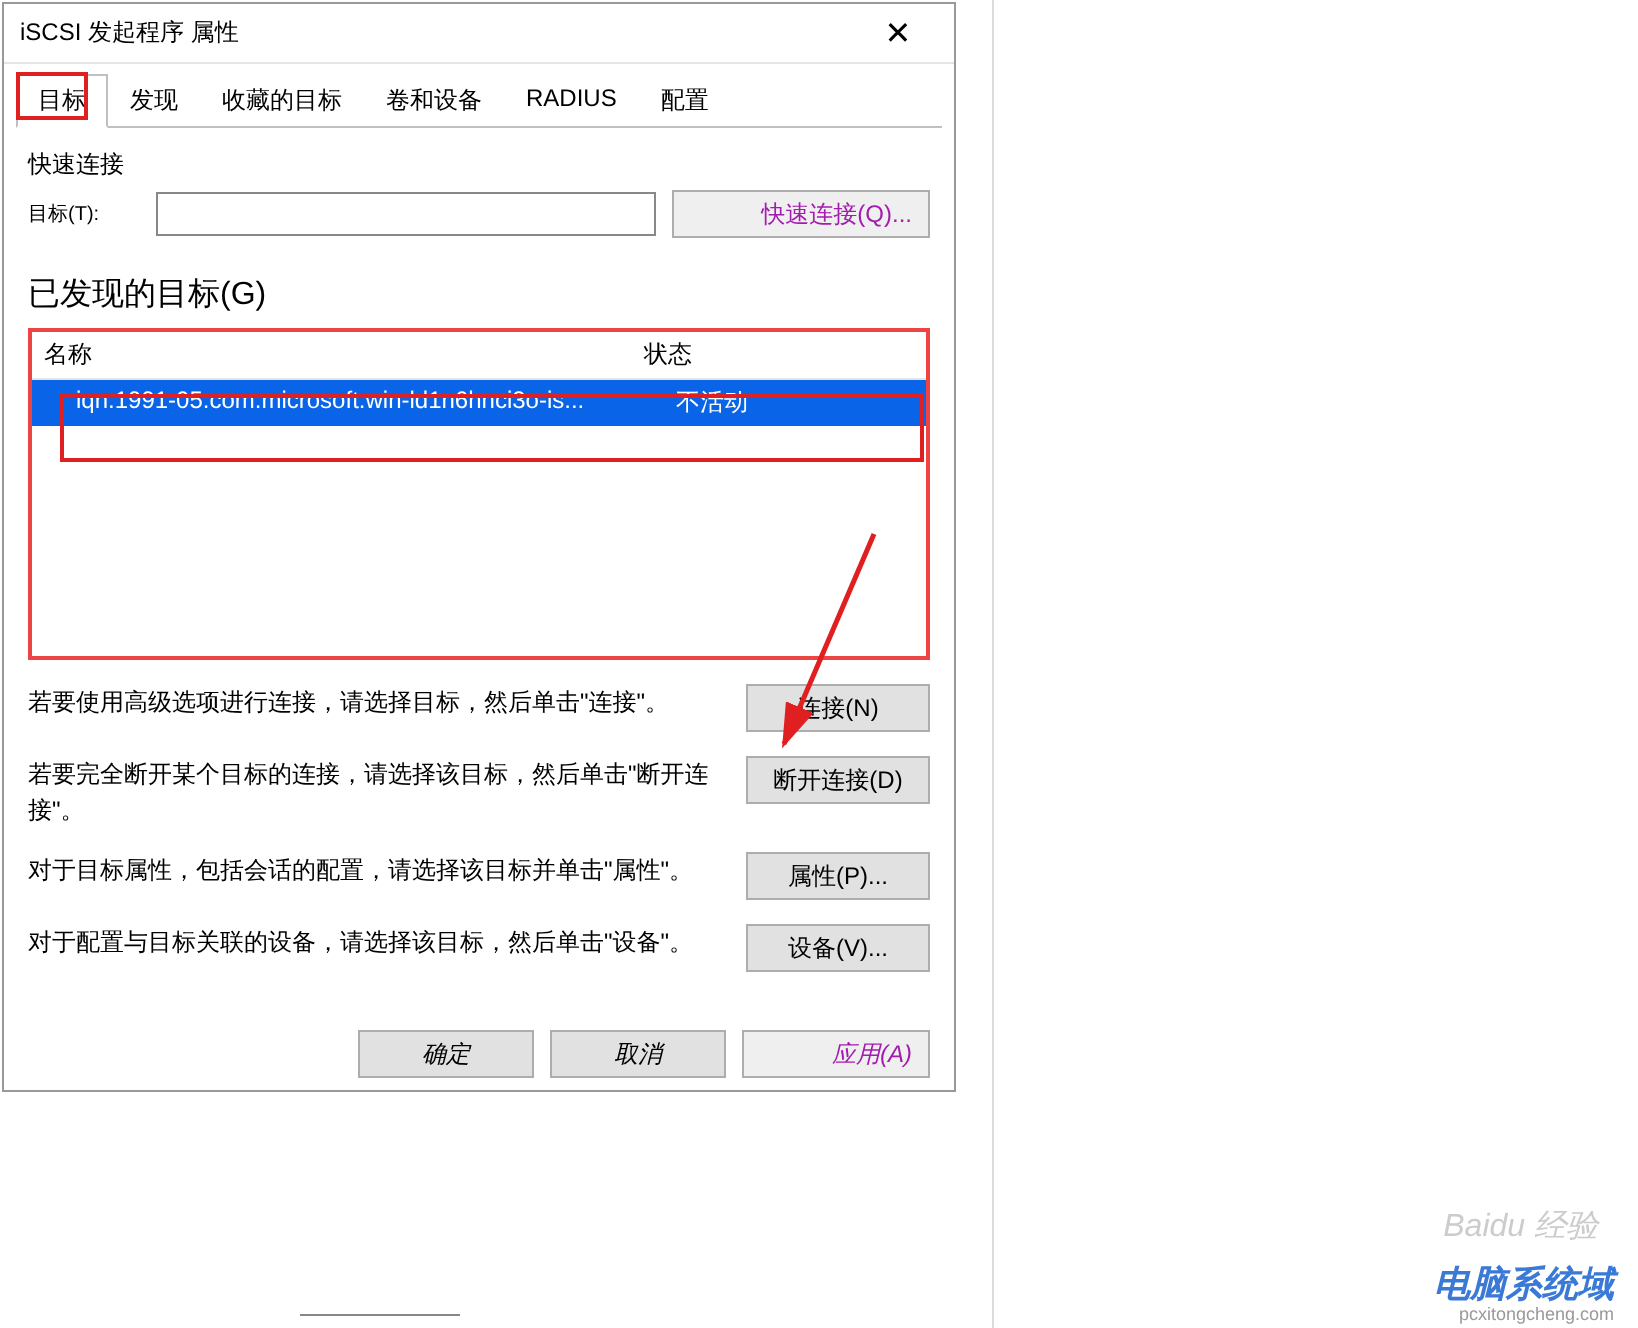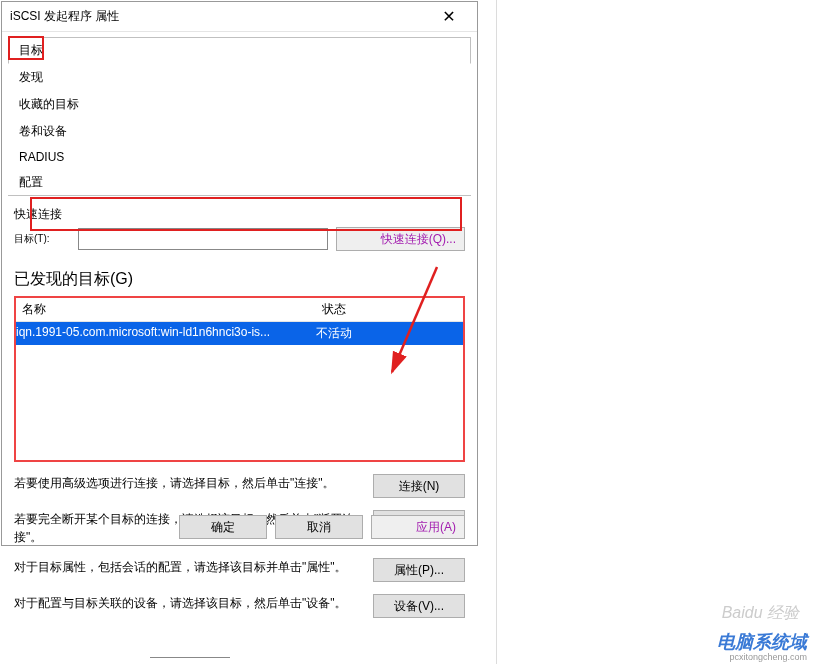--- a/index.html
+++ b/index.html
@@ -1,48 +1,48 @@
 <!DOCTYPE html>
 <html><head>
 <meta charset="utf-8">
 <style>
 * { margin: 0; padding: 0; box-sizing: border-box; font-family: "Microsoft YaHei", SimSun, Arial, sans-serif; }
 body { background: #fff; width: 819px; height: 664px; position: relative; font-size: 12px; }
 .dialog { width: 477px; height: 545px; border: 1px solid #999; background: #fff; position: absolute; left: 1px; top: 1px; }
 .titlebar { height: 30px; display: flex; align-items: center; padding: 0 8px; border-bottom: 1px solid #e5e5e5; }
 .titlebar-title { flex: 1; font-size: 12px; }
 .titlebar-close { width: 40px; height: 28px; display: flex; align-items: center; justify-content: center; cursor: pointer; font-size: 16px; }
-.tabs { display: flex; border-bottom: 1px solid #c0c0c0; margin: 4px 6px 0 6px; flex-direction: column; }
+.tabs { display: flex; border-bottom: 1px solid #c0c0c0; margin: 4px 6px 0 6px; }
 .tab { padding: 4px 10px; font-size: 12px; cursor: pointer; border: 1px solid transparent; position: relative; top: 1px; }
 .tab.active { border: 1px solid #c0c0c0; border-bottom: 1px solid #fff; background: #fff; }
 .tab-highlight { position: absolute; border: 2px solid #e02020; left: 6px; top: 34px; width: 36px; height: 24px; pointer-events: none; }
 .content { padding: 10px 12px; }
 .section-title { font-size: 12px; margin-bottom: 4px; }
 .section-desc { font-size: 12px; line-height: 1.5; margin-bottom: 16px; color: #000; }
 .row { display: flex; align-items: center; gap: 8px; margin-bottom: 18px; }
 .label { font-size: 10px; min-width: 56px; }
 .input-text { flex: 1; height: 22px; border: 1px solid #888; padding: 2px 4px; font-size: 12px; }
 .btn { height: 24px; min-width: 92px; border: 1px solid #adadad; background: #e1e1e1; font-size: 12px; cursor: pointer; padding: 0 8px; font-family: inherit; }
 .btn:disabled { color: #a21caf; background: #efefef; cursor: default; padding-left: 44px; }
 .discovered-title { font-size: 16px; margin-bottom: 6px; }
 .refresh-row { display: flex; justify-content: flex-end; margin-bottom: 6px; }
 .listbox { border: 2px solid #ef4444; height: 166px; overflow: auto; position: relative; }
 .list-header { display: flex; font-size: 12px; border-bottom: 1px solid #e5e5e5; background: #fff; }
 .list-header > div { padding: 3px 6px; }
 .col-name { width: 300px; }
 .col-status { flex: 1; }
 .list-row { display: flex; font-size: 12px; font-family: "SimSun", monospace; }
 .list-row.selected { background: #0a64e8; color: #fff; }
-.list-row > div { padding: 3px 0; white-space: nowrap; overflow: hidden; text-overflow: ellipsis; }
+.list-row > div { padding: 3px 22px; white-space: nowrap; overflow: hidden; text-overflow: ellipsis; }
 .list-highlight { position: absolute; border: 2px solid #e02020; left: 28px; top: 195px; width: 432px; height: 34px; pointer-events: none; }
 .action-row { display: flex; align-items: flex-start; margin-top: 12px; gap: 12px; }
 .action-text { flex: 1; font-size: 12px; line-height: 1.5; }
 .action-btn { width: 92px; }
 .footer { position: absolute; bottom: 6px; right: 12px; display: flex; gap: 8px; }
-.footer .btn { min-width: 88px; }
+.footer .btn { min-width: 88px; font-style: italic; }
 .arrow-svg { position: absolute; left: 380px; top: 260px; pointer-events: none; }
 .vline { position: absolute; left: 496px; top: 0; width: 1px; height: 664px; background: #dcdcdc; }
 .hline { position: absolute; left: 150px; top: 657px; width: 80px; height: 1px; background: #888; }
 .watermark1 { position: absolute; right: 20px; bottom: 40px; color: #ccc; font-size: 16px; font-style: italic; pointer-events: none; }
 .watermark2 { position: absolute; right: 12px; bottom: 10px; font-size: 18px; font-weight: bold; font-style: italic; pointer-events: none; }
 .watermark2 .b { color: #3a7ad6; }
 .watermark3 { position: absolute; right: 12px; bottom: 2px; font-size: 9px; color: #999; font-family: Arial; }
 </style>
 </head>
 <body>

